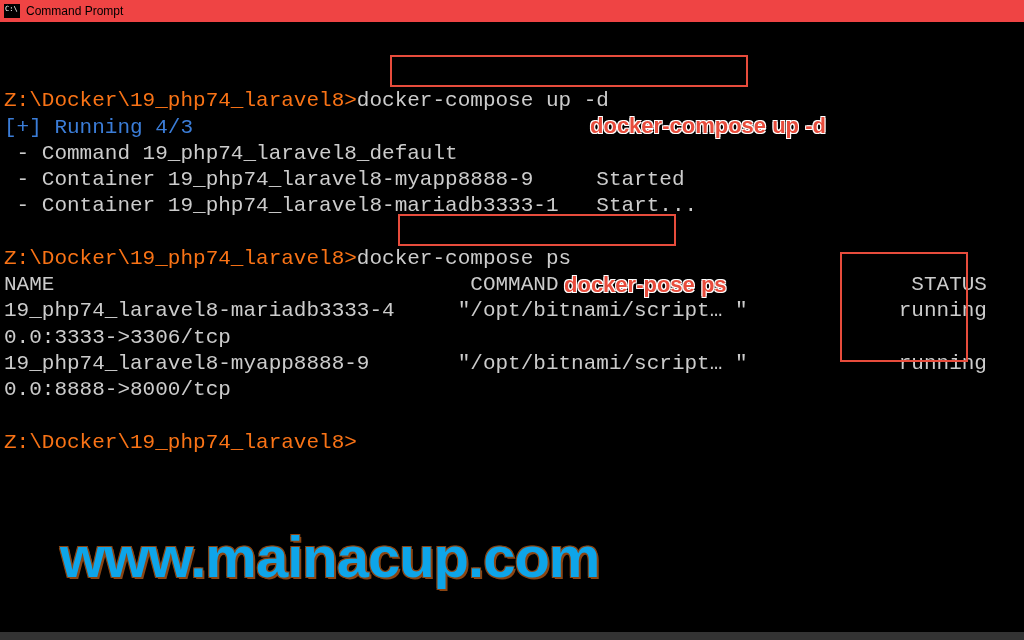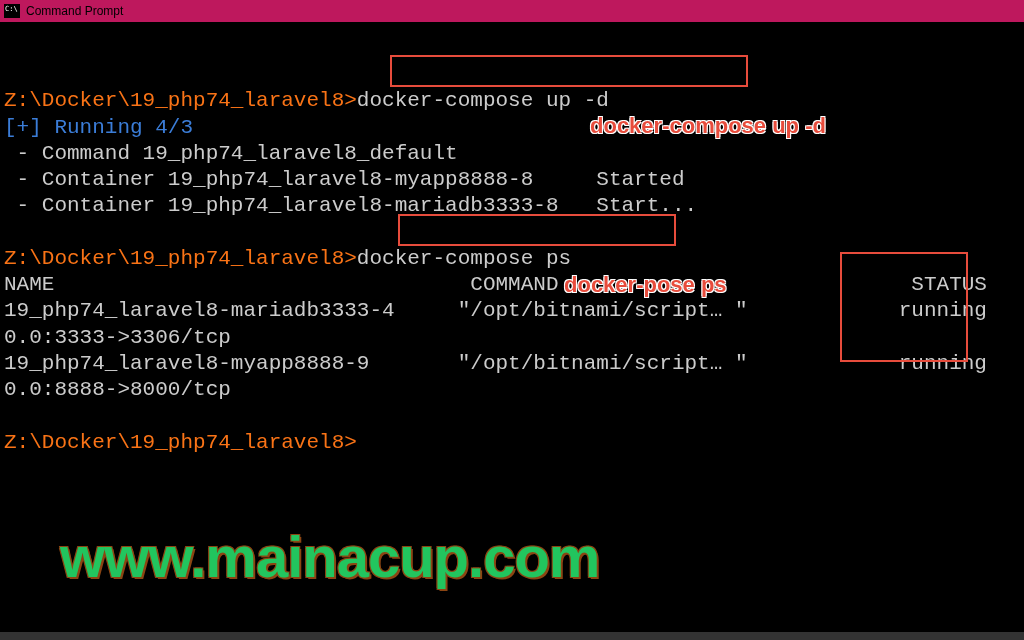--- a/index.html
+++ b/index.html
@@ -6,21 +6,21 @@
     body {
       width: 1024px;
       height: 640px;
       background: #000;
       font-family: 'Consolas', 'Courier New', monospace;
       overflow: hidden;
       position: relative;
     }
     .titlebar {
       height: 22px;
-      background: #be185d;
+      background: #ef4444;
       display: flex;
       align-items: center;
       padding: 0 4px;
       font-family: 'Segoe UI', Tahoma, sans-serif;
       font-size: 12px;
       color: #000;
     }
     .titlebar-icon {
       width: 16px;
       height: 14px;
@@ -65,21 +65,21 @@
     }
     .anno1 { top: 113px; left: 590px; }
     .anno2 { top: 272px; left: 564px; }
     .watermark {
       position: absolute;
       bottom: 50px;
       left: 60px;
       font-family: Arial, sans-serif;
       font-size: 58px;
       font-weight: 900;
-      color: #22c55e;
+      color: #0ea5e9;
       text-shadow: 2px 2px 0 #8b4513, -1px -1px 0 #8b4513, 1px -1px 0 #8b4513, -1px 1px 0 #8b4513;
       letter-spacing: -1px;
     }
     .bottom-border {
       position: absolute;
       bottom: 0;
       left: 0;
       width: 100%;
       height: 8px;
       background: #333;
@@ -90,22 +90,22 @@
 
 <div class="titlebar">
   <span class="titlebar-icon"></span>
   <span>Command Prompt</span>
 </div>
 
 <div class="terminal">
 <span class="prompt-path">Z:\Docker\19_php74_laravel8&gt;</span><span>docker-compose up -d</span>
 <span class="running-status">[+]</span><span class="running-status"> Running 4/3</span>
 <span> - Command 19_php74_laravel8_default</span>
-<span> - Container 19_php74_laravel8-myapp8888-8     Started</span>
-<span> - Container 19_php74_laravel8-mariadb3333-8   Start...</span>
+<span> - Container 19_php74_laravel8-myapp8888-9     Started</span>
+<span> - Container 19_php74_laravel8-mariadb3333-1   Start...</span>
 
 <span class="prompt-path">Z:\Docker\19_php74_laravel8&gt;</span><span>docker-compose ps</span>
 <span>NAME                                 COMMAND                            STATUS</span>
 <span>19_php74_laravel8-mariadb3333-4     "/opt/bitnami/script… "            running</span>
 <span>0.0:3333-&gt;3306/tcp</span>
 <span>19_php74_laravel8-myapp8888-9       "/opt/bitnami/script… "            running</span>
 <span>0.0:8888-&gt;8000/tcp</span>
 
 <span class="prompt-path">Z:\Docker\19_php74_laravel8&gt;</span>
 </div>

